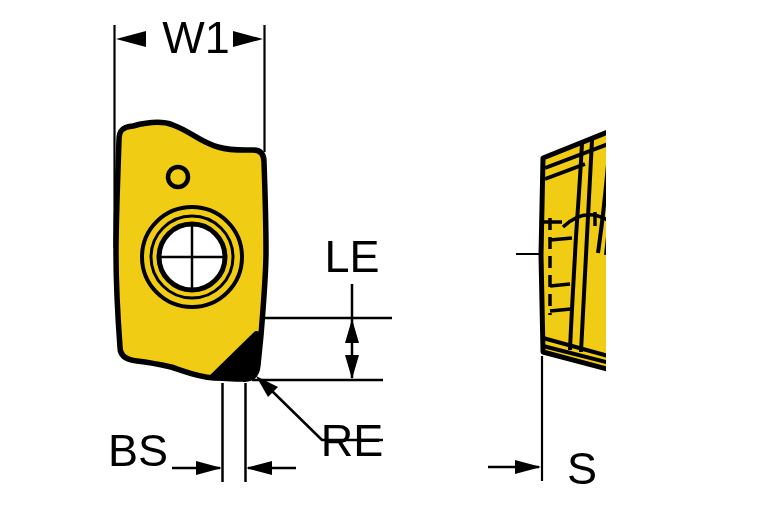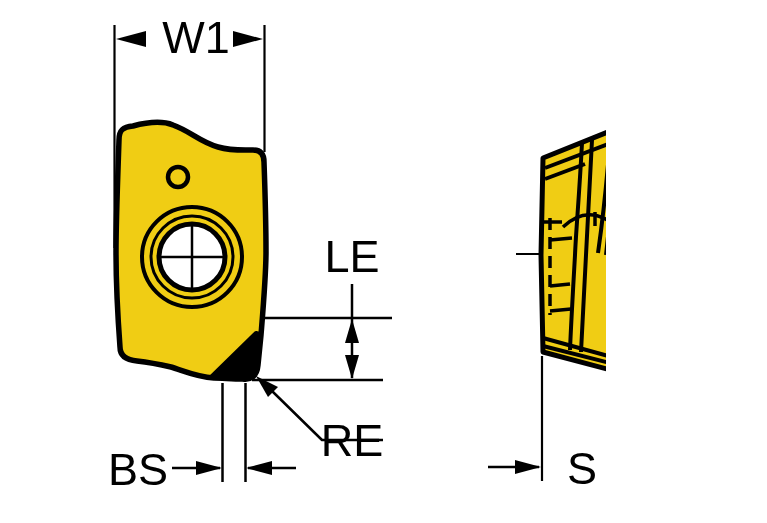--- a/index.html
+++ b/index.html
@@ -28,21 +28,21 @@
     font-weight: 400;
     color: #000000;
     white-space: nowrap;
     line-height: 1;
     letter-spacing: 0px;
     user-select: none;
   }
   .lbl-w1 { left: 196px; top: 37px; }
   .lbl-le { left: 352px; top: 256px; }
   .lbl-re { left: 352px; top: 440px; }
-  .lbl-bs { left: 138px; top: 469px; text-align: right; }
+  .lbl-bs { left: 138px; top: 450px; text-align: right; }
   .lbl-s  { left: 582px; top: 468px; }
 </style>
 </head>
 <body>
 
 <div class="canvas">
 
   <svg width="767" height="523" viewBox="0 0 767 523">
 
     <g stroke="#000" fill="none">

